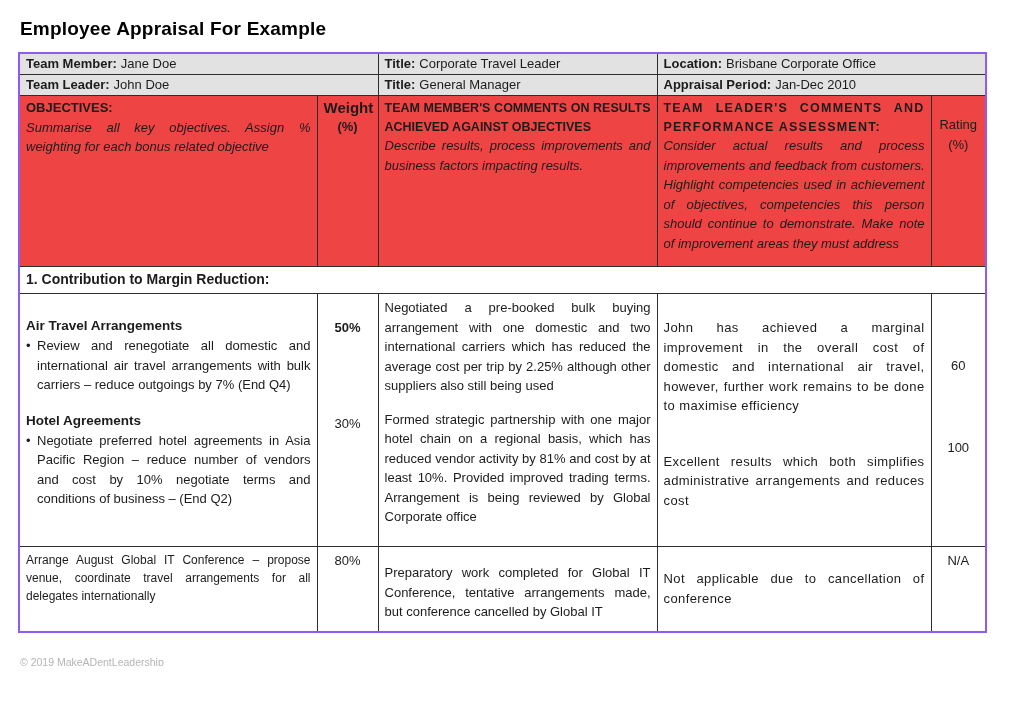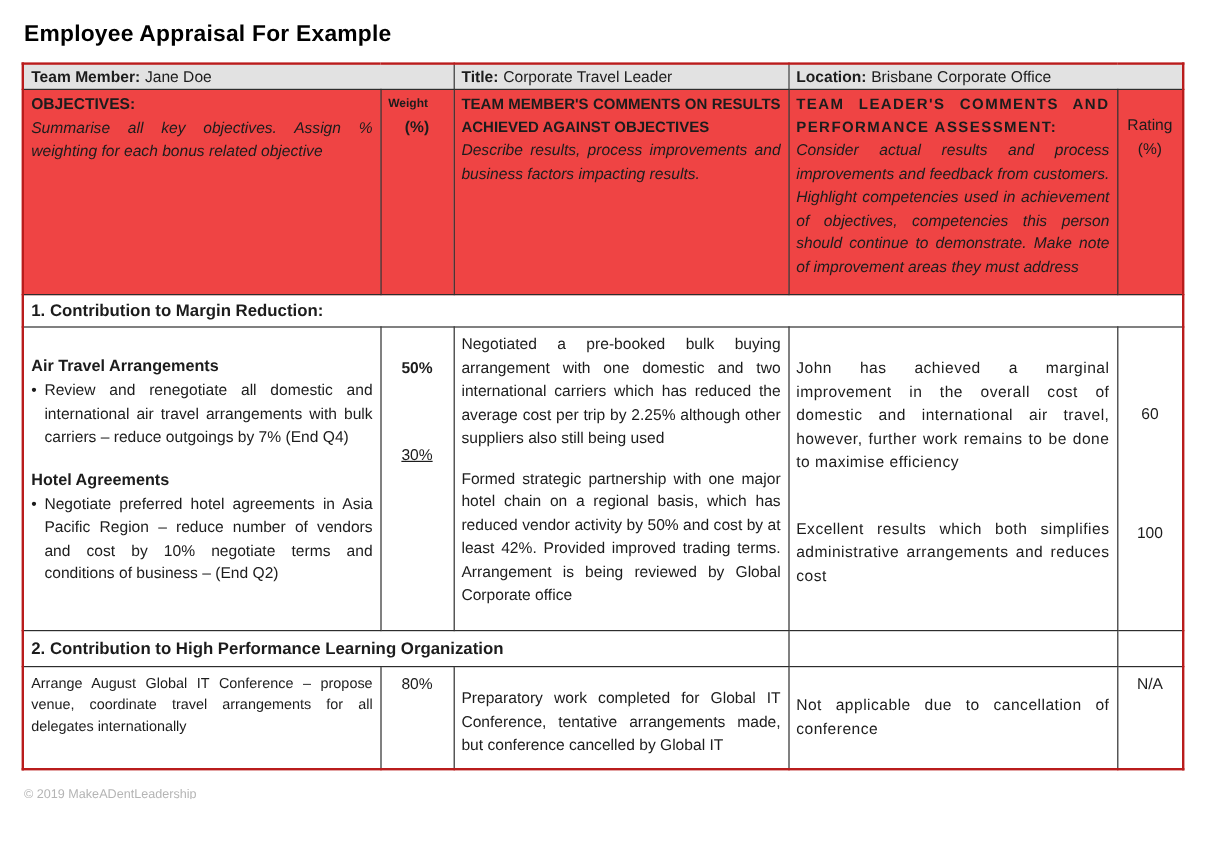--- a/index.html
+++ b/index.html
@@ -20,21 +20,21 @@
     font-weight: bold;
     color: #000;
     letter-spacing: .2px;
   }
   table.appraisal {
     position: absolute;
     left: 18px; top: 52px;
     width: 967px;
     border-collapse: collapse;
     table-layout: fixed;
-    border: 2px solid #b91c1c;
+    border: 2px solid #8b5cf6;
   }
   td {
     border: 1.5px solid #2d2d2d;
     vertical-align: top;
     padding: 2px 6px;
     font-size: 13px;
     line-height: 19.5px;
   }
   tr.info-row td {
     background: #e2e2e2;
@@ -57,23 +57,23 @@
     vertical-align: middle;
     padding: 2px 6px;
   }
   .obj-head { font-weight: bold; font-size: 13.5px; line-height: 20px; margin-top: 18px; }
   .bullet { position: relative; padding-left: 11px; text-align: justify; }
   .bullet::before { content: "\2022"; position: absolute; left: 0; }
   .just { text-align: justify; }
   .sp { letter-spacing: .4px; }
   .mt-gap2 { margin-top: 16px; }
   .w1 { margin-top: 22px; font-weight: bold; }
-  .w2 { margin-top: 52px; text-decoration: underline; }
+  .w2 { margin-top: 76px; }
   .r1 { margin-top: 58px; }
-  .r2 { margin-top: 79px; }
+  .r2 { margin-top: 62px; }
   .lc1 { margin-top: 20px; }
   .lc2 { margin-top: 36px; }
   .mc2 { margin-top: 14px; }
   .lrow2 { margin-top: 18px; }
   .row2-obj { font-size: 12px; line-height: 18px; text-align: justify; padding-top: 2px; }
   .clip-cell { height: 66px; overflow: hidden; }
   .footer {
     position: absolute;
     left: 20px; top: 656px;
     font-size: 10.5px;
@@ -102,28 +102,39 @@
         <span class="lbl">Team Member:</span><span class="val">Jane Doe</span>
       </td>
       <td>
         <span class="lbl">Title:</span><span class="val">Corporate Travel Leader</span>
       </td>
       <td colspan="2">
         <span class="lbl">Location:</span><span class="val">Brisbane Corporate Office</span>
       </td>
     </tr>
 
+    <tr class="info-row">
+      <td colspan="2">
+        <span class="lbl">Team Leader:</span><span class="val">John Doe</span>
+      </td>
+      <td>
+        <span class="lbl">Title:</span><span class="val">General Manager</span>
+      </td>
+      <td colspan="2">
+        <span class="lbl">Appraisal Period:</span><span class="val">Jan-Dec 2010</span>
+      </td>
+    </tr>
 
     <tr class="col-head" style="height:171px">
       <td>
         <div class="caps-head" style="font-size:13px">OBJECTIVES:</div>
         <div class="it-desc">Summarise all key objectives.  Assign % weighting for each bonus related objective</div>
       </td>
       <td class="center">
-        <div class="caps-head center" style="font-size:10px;text-align:left">Weight</div>
+        <div class="caps-head center" style="font-size:15px;text-align:right">Weight</div>
         <div class="caps-head center" style="font-size:13px;text-align:center">(%)</div>
       </td>
       <td>
         <div class="caps-head">TEAM MEMBER'S COMMENTS ON RESULTS ACHIEVED AGAINST OBJECTIVES</div>
         <div class="it-desc">Describe results, process improvements and business factors impacting results.</div>
       </td>
       <td>
         <div class="caps-head spread">TEAM LEADER'S COMMENTS AND PERFORMANCE ASSESSMENT:</div>
         <div class="it-desc">Consider actual results and process improvements and feedback from customers. Highlight competencies used in achievement of objectives, competencies this person should continue to demonstrate.  Make note of improvement areas they must address</div>
       </td>
@@ -143,37 +154,32 @@
         <div class="bullet">Review and renegotiate all domestic and international air travel arrangements with bulk carriers – reduce outgoings by 7% (End Q4)</div>
         <div class="obj-head mt-gap2">Hotel Agreements</div>
         <div class="bullet">Negotiate preferred hotel agreements in Asia Pacific Region – reduce number of vendors and cost by 10% negotiate terms and conditions of business – (End Q2)</div>
       </td>
       <td class="center">
         <div class="w1">50%</div>
         <div class="w2">30%</div>
       </td>
       <td style="padding-top:4px">
         <div class="just">Negotiated a pre-booked bulk buying arrangement with one domestic and two international carriers which has reduced the average cost per trip by 2.25% although other suppliers also still being used</div>
-        <div class="just mc2" style="margin-top:14px">Formed strategic partnership with one major hotel chain on a regional basis, which has reduced vendor activity by 50% and cost by at least 42%. Provided improved trading terms. Arrangement is being reviewed by Global Corporate office</div>
+        <div class="just mc2" style="margin-top:14px">Formed strategic partnership with one major hotel chain on a regional basis, which has reduced vendor activity by 81% and cost by at least 10%. Provided improved trading terms. Arrangement is being reviewed by Global Corporate office</div>
       </td>
       <td style="padding-top:4px">
         <div class="just sp lc1">John has achieved a marginal improvement in the overall cost of domestic and international air travel, however, further work remains to be done to maximise efficiency</div>
         <div class="just sp lc2">Excellent results which both simplifies administrative arrangements and reduces cost</div>
       </td>
       <td class="center" style="padding-top:4px">
         <div class="r1">60</div>
         <div class="r2">100</div>
       </td>
     </tr>
 
-    <tr class="section-row" style="height:30px">
-      <td colspan="3">2. Contribution to High Performance Learning Organization</td>
-      <td></td>
-      <td></td>
-    </tr>
 
     <tr style="height:70px">
       <td>
         <div class="row2-obj">Arrange August Global IT Conference – propose venue, coordinate travel arrangements for all delegates internationally</div>
       </td>
       <td class="center" style="padding-top:4px">
         <div>80%</div>
       </td>
       <td style="padding-top:16px">
         <div class="just clip-cell">Preparatory work completed for Global IT Conference, tentative arrangements made, but conference cancelled by Global IT</div>

